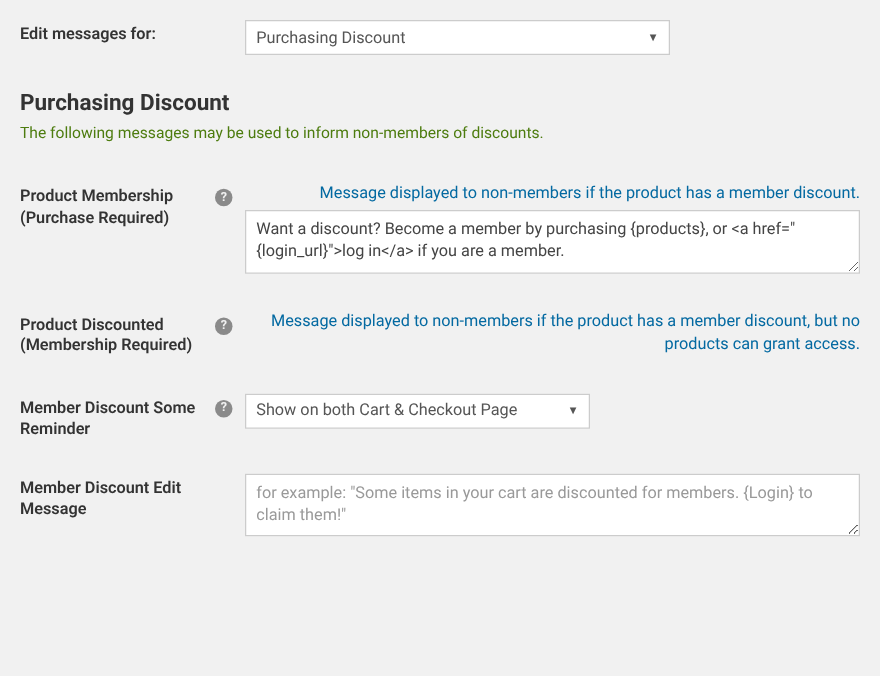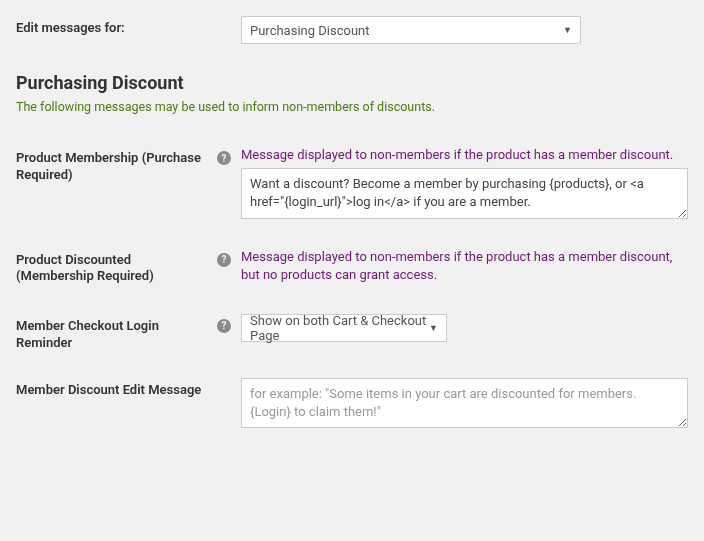--- a/index.html
+++ b/index.html
@@ -11,21 +11,21 @@
     font-size: 13px;
     color: #333;
     width: 704px;
   }
   .row {
     display: flex;
     align-items: flex-start;
     margin-bottom: 10px;
   }
   .label-col {
-    width: 225px;
+    width: 180px;
     flex-shrink: 0;
     display: flex;
     align-items: flex-start;
     padding-top: 4px;
   }
   .label-text {
     font-weight: 600;
     color: #333;
     flex: 1;
     line-height: 1.3;
@@ -64,26 +64,27 @@
   }
   .select-arrow {
     position: absolute;
     right: 8px;
     top: 50%;
     transform: translateY(-50%);
     font-size: 9px;
     color: #555;
   }
   .select-sm {
-    width: 206px;
+    width: 276px;
   }
   .desc {
-    color: #701a75;
+    color: #0369a1;
     margin-bottom: 4px;
     line-height: 1.4;
+    text-align: right;
   }
   textarea {
     width: 100%;
     border: 1px solid #ccc;
     background: #fff;
     padding: 6px 8px;
     font-family: inherit;
     font-size: 13px;
     color: #444;
     resize: vertical;
@@ -138,21 +139,21 @@
     <span class="label-text">Product Discounted (Membership Required)</span>
     <span class="help-icon">?</span>
   </div>
   <div class="field-col">
     <div class="desc">Message displayed to non-members if the product has a member discount, but no products can grant access.</div>
   </div>
 </div>
 
 <div class="row field-block">
   <div class="label-col">
-    <span class="label-text">Member Checkout Login Reminder</span>
+    <span class="label-text">Member Discount Some Reminder</span>
     <span class="help-icon">?</span>
   </div>
   <div class="field-col">
     <div class="select select-sm">
       <span>Show on both Cart &amp; Checkout Page</span>
       <span class="select-arrow">▼</span>
     </div>
   </div>
 </div>
 

